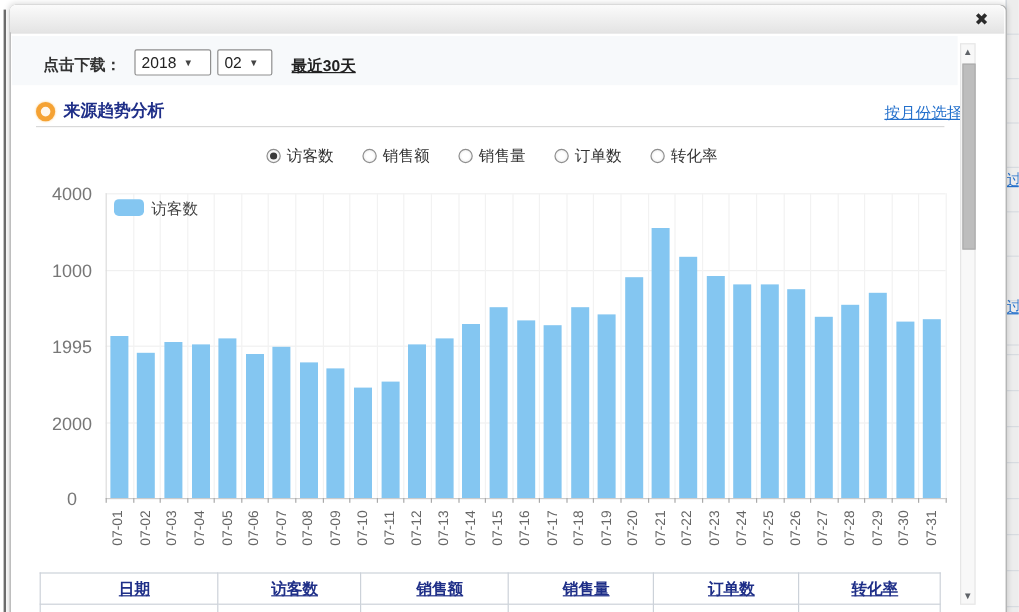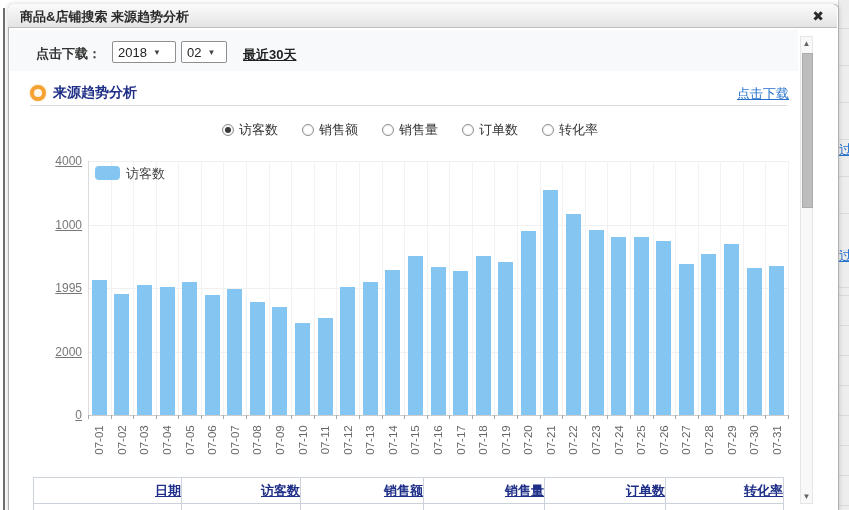--- a/index.html
+++ b/index.html
@@ -47,31 +47,31 @@
     background:radial-gradient(#ffffff 40%,#e3e3e3);position:relative;box-sizing:border-box;}
   .radio-disc.on::after{content:"";position:absolute;left:2px;top:2px;width:6px;height:6px;
     border-radius:50%;background:#3a3a3a;}
   
   .chart{position:absolute;left:0;top:0;width:849px;height:510px;pointer-events:none;}
   .gridline-h{position:absolute;height:1px;background:#f0f0f0;}
   .gridline-h.axis{background:#ccc;}
   .gridline-v{position:absolute;width:1px;background:#f2f2f2;}
   .gridline-v.first{background:#ddd;}
   .tick{position:absolute;width:1px;height:4px;background:#aaa;}
-  .ylabel{position:absolute;width:44px;text-align:right;font-size:12px;color:#777;text-decoration:underline;}
+  .ylabel{position:absolute;width:44px;text-align:center;font-size:15px;color:#777;}
   .bar{position:absolute;background:#84c6f1;}
   .xlabel{position:absolute;width:42px;height:14px;line-height:14px;font-size:11.5px;color:#666;
     text-align:center;transform:rotate(-90deg);white-space:nowrap;}
   .legend-swatch{position:absolute;left:95px;top:166px;width:25px;height:14px;border-radius:4px;
     background:#84c6f1;}
   .legend-label{position:absolute;left:126px;top:165px;font-size:13px;color:#444;}
   
   .data-table{position:absolute;left:33px;top:477px;width:750px;border-collapse:collapse;
     table-layout:fixed;font-size:13px;}
-  .data-table th,.data-table td{border:1px solid #ccd2d9;padding:0 0 0 9px;text-align:right;}
+  .data-table th,.data-table td{border:1px solid #ccd2d9;padding:0 0 0 9px;text-align:center;}
   .data-table th{height:25px;color:#1f2f88;font-weight:bold;}
   .data-table th span{text-decoration:underline;cursor:pointer;}
   .data-table td{height:40px;background:#fff;}
   
   .scrollbar{position:absolute;left:800px;top:36px;width:13px;height:468px;background:#f8f8f8;
     border:1px solid #e6e6e6;box-sizing:border-box;}
   .sb-arrow{position:absolute;left:0;width:100%;height:13px;text-align:center;line-height:13px;
     font-size:8px;color:#5f6368;cursor:pointer;}
   .sb-thumb{position:absolute;left:1px;width:9px;top:16px;height:153px;background:#bdbdbd;
     border:1px solid #acacac;cursor:pointer;}
@@ -96,39 +96,38 @@
     <div class="hline" style="top: 415px;"></div>
     <div class="hline" style="top: 445px;"></div>
     <div class="hline" style="top: 475px;"></div>
     <div class="hline" style="top: 505px;"></div>
   </div>
 <div class="bg-partial-link" style="top:141px;">过</div>
 <div class="bg-partial-link" style="top:247px;">过</div>
 
 <div class="dialog"></div>
 <div class="titlebar">
-  <span class="title">商品&amp;店铺搜索 来源趋势分析</span>
   <span class="close-btn">✖</span>
 </div>
 
 <div class="filter-band"></div>
 <span class="filter-label">点击下载：</span>
 <div class="selectbox" style="left:112px;width:64px;">
   <span>2018</span>
   <span class="caret">▼</span>
 </div>
 <div class="selectbox" style="left:181px;width:46px;">
   <span>02</span>
   <span class="caret">▼</span>
 </div>
 <span class="recent-link">最近30天</span>
 
 <div class="bullet"></div>
 <span class="section-title">来源趋势分析</span>
-<span class="link download-link">点击下载</span>
+<span class="link download-link">按月份选择</span>
 <div class="section-rule"></div>
 
 <div class="radio-row" id="radioRow">
     <label class="radio-item">
       <span class="radio-disc on"></span>
       <span>访客数</span>
     </label>
     <label class="radio-item">
       <span class="radio-disc"></span>
       <span>销售额</span>

